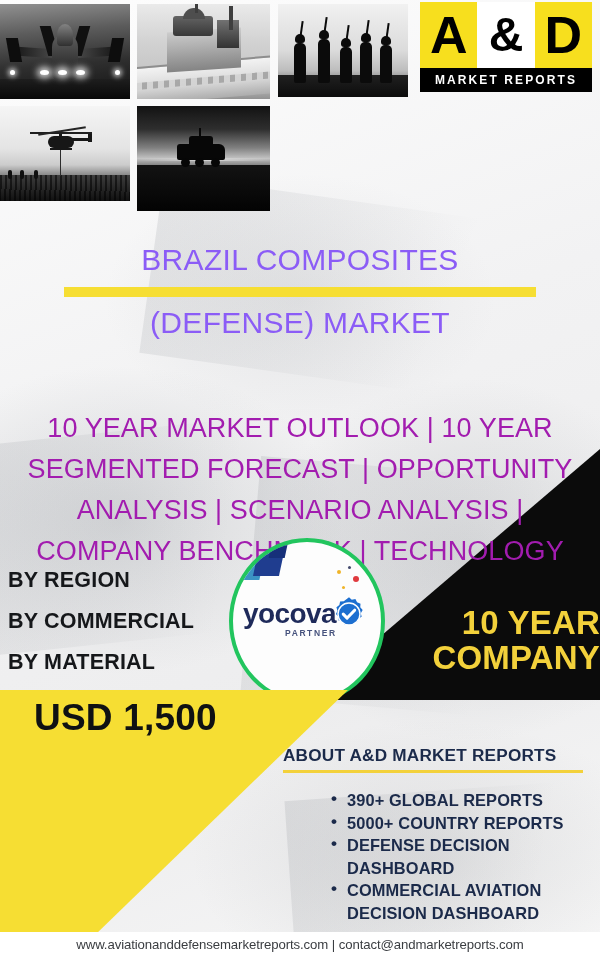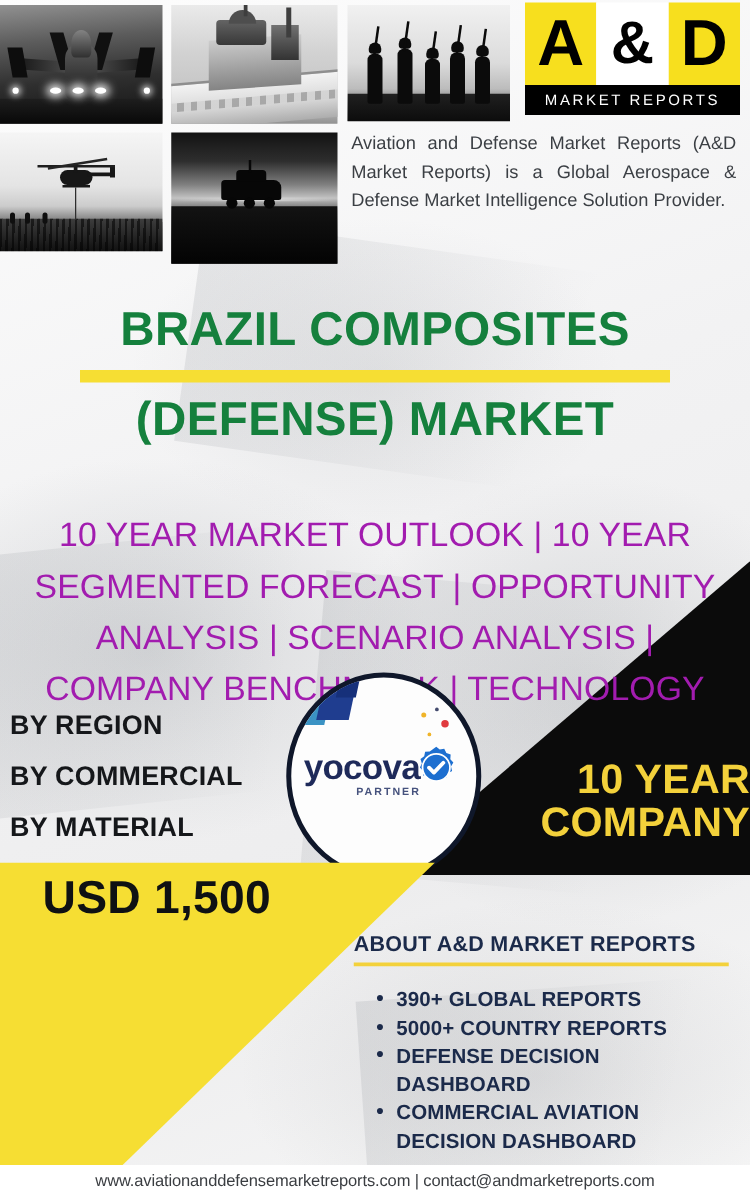--- a/index.html
+++ b/index.html
@@ -249,36 +249,36 @@
   }
   .logo-a { background: #F7DF1E; }
   .logo-amp { background: #ffffff; font-size: 48px; }
   .logo-d { background: #F7DF1E; }
   .logo-bar {
     position: absolute; left: 0; top: 66px; width: 172px; height: 24px;
     background: #000;
     display: flex; align-items: center; justify-content: center;
   }
   .logo-bar span {
-    color: #fff; font-size: 12px; font-weight: 400; letter-spacing: 2.1px;
+    color: #fff; font-size: 12px; font-weight: 700; letter-spacing: 2.1px;
   }
 
   
   .intro {
     position: absolute; left: 281px; top: 104px; width: 308px;
     font-size: 14.6px; line-height: 23px; color: #3b3f44;
     text-align: justify; text-justify: inter-word;
   }
 
   
   .title-wrap {
     position: absolute; left: 0; top: 243px; width: 600px; text-align: center;
   }
   .title-line {
-    font-size: 38px; font-weight: 700; color: #15803d;
+    font-size: 30px; font-weight: 400; color: #8b5cf6;
     letter-spacing: .3px; line-height: 1.12;
   }
   .title-rule {
     width: 472px; height: 10px; background: #F6DE33;
     margin: 10px auto 9px auto;
   }
 
   
   .features {
     position: absolute; left: 14px; top: 408px; width: 572px;
@@ -307,21 +307,21 @@
   .by-item {
     font-size: 21.5px; font-weight: 800; color: #15171a;
     letter-spacing: .2px; line-height: 41px;
   }
 
   
   .yocova {
     position: absolute; left: 229px; top: 538px; width: 148px; height: 158px;
     border-radius: 50%;
     background: #fdfdfd;
-    border: 4px solid #0f172a;
+    border: 4px solid #22c55e;
     overflow: hidden;
   }
   .yoc-shape-a {
     position: absolute; left: 24px; top: -4px; width: 26px; height: 38px;
     background: #1f3d8f; transform: skewX(-12deg);
   }
   .yoc-shape-b {
     position: absolute; left: 14px; top: 4px; width: 16px; height: 34px;
     background: #3b93c4; transform: skewX(-12deg);
   }
@@ -376,21 +376,21 @@
   }
   .about-underline {
     width: 300px; height: 3px; background: #F3D13B; margin-top: 4px;
   }
   .about-list {
     margin: 16px 0 0 0; padding-left: 34px; list-style: none;
   }
   .about-list li {
     position: relative;
     font-size: 16.4px; font-weight: 800; color: #1b2a4a;
-    line-height: 22.5px; letter-spacing: .1px; margin-bottom: 0;
+    line-height: 22.5px; letter-spacing: .1px; margin-bottom: 0; margin-left: 30px;
   }
   .about-list li::before {
     content: "•";
     position: absolute; left: -16px; top: -1px;
     font-size: 17px; color: #1b2a4a;
   }
 
   
   .footer {
     position: absolute; left: 0; top: 932px; width: 600px; height: 25px;
@@ -496,21 +496,20 @@
     <div class="logo-row">
       <div class="logo-cell logo-a">A</div>
       <div class="logo-cell logo-amp">&amp;</div>
       <div class="logo-cell logo-d">D</div>
     </div>
     <div class="logo-bar">
       <span>MARKET REPORTS</span>
     </div>
   </div>
 
-  <div class="intro">Aviation and Defense Market Reports (A&amp;D Market Reports) is a Global Aerospace &amp; Defense Market Intelligence Solution Provider.</div>
 
   <div class="black-wedge"></div>
 
   <div class="title-wrap">
     <div class="title-line">BRAZIL COMPOSITES</div>
     <div class="title-rule"></div>
     <div class="title-line">(DEFENSE) MARKET</div>
   </div>
 
   <div class="features">10 YEAR MARKET OUTLOOK | 10 YEAR SEGMENTED FORECAST | OPPORTUNITY ANALYSIS | SCENARIO ANALYSIS | COMPANY BENCHMARK | TECHNOLOGY ANALYSIS</div>

